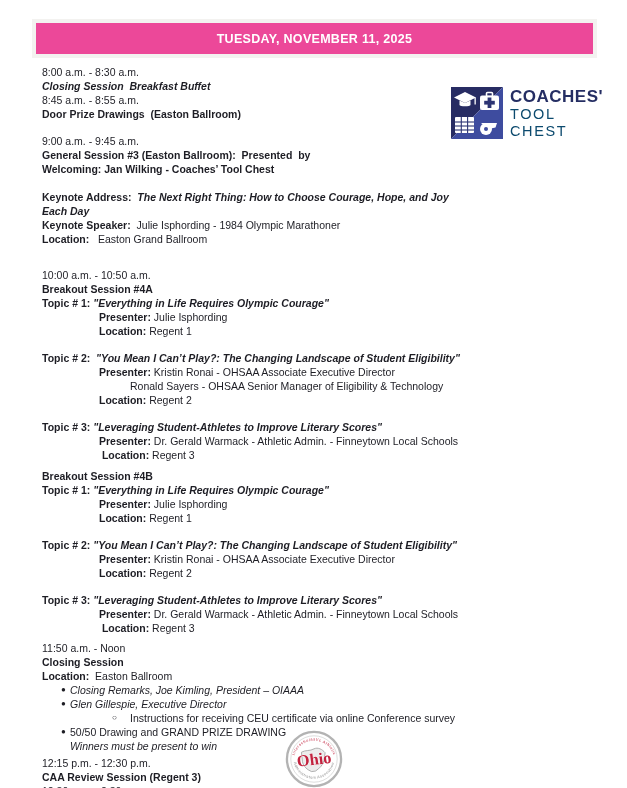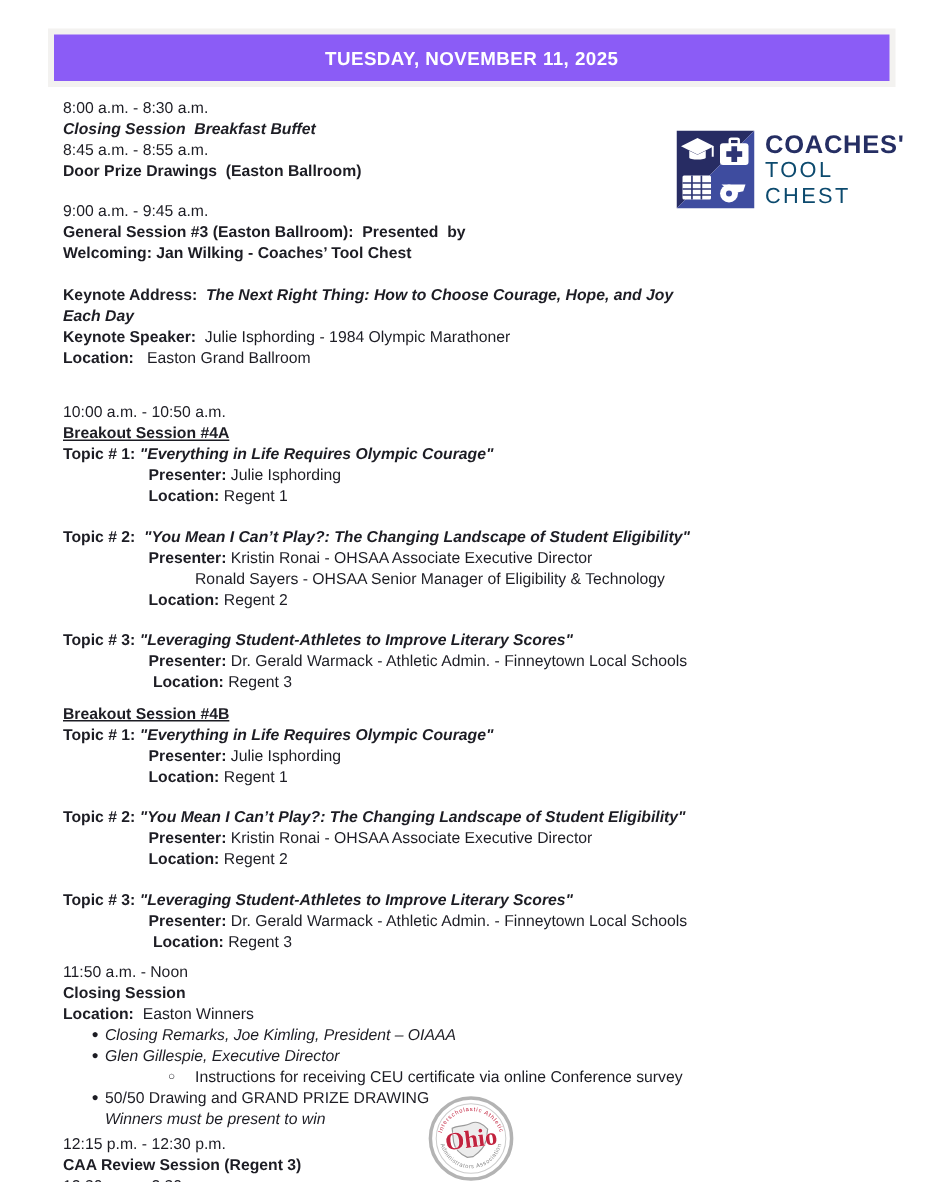--- a/index.html
+++ b/index.html
@@ -6,37 +6,37 @@
   html,body { background:#ffffff; }
   .page {
     position:relative; width:627px; height:788px; margin:0 auto;
     background:#ffffff; overflow:hidden;
     font-family:"Liberation Sans", sans-serif;
     font-size:10.5px; line-height:14px; color:#1d1d24;
   }
   
   .banner {
     position:absolute; left:36px; top:23px; width:557px; height:31px;
-    background:#8b5cf6; box-shadow:0 0 0 4px #f3f2f0;
+    background:#ec4899; box-shadow:0 0 0 4px #f3f2f0;
     display:flex; align-items:center; justify-content:center;
   }
   .banner span {
     color:#ffffff; font-weight:700; font-size:12.5px; letter-spacing:.3px;
   }
   
   .sched { position:absolute; left:0; top:65px; width:627px; }
   .row { display:flex; padding-left:42px;flex-direction:column; }
   .time { width:156px; flex:none; }
   .content { width:429px; flex:none; }
   .line { white-space:pre-wrap; }
   .nowrap { white-space:pre; }
   .b { font-weight:700; }
   .i { font-style:italic; }
   .bi { font-weight:700; font-style:italic; }
-  .u { text-decoration:underline; }
+  .u { }
   .ind1 { padding-left:57px; }
   .ind2 { padding-left:88px; }
   .gap13 { margin-top:13px; }
   .gap14 { margin-top:14px; }
   .gap22 { margin-top:22px; }
   .gap7  { margin-top:7px; }
   .gap6  { margin-top:6px; }
   .gap3  { margin-top:3px; }
   .keynote-para { width:420px; }
   
@@ -170,21 +170,21 @@
         <div class="line nowrap gap13"><span class="b">Topic # 3:</span><span class="bi"> "Leveraging Student-Athletes to Improve Literary Scores"</span></div>
         <div class="line ind1"><span class="b">Presenter:</span><span> Dr. Gerald Warmack - Athletic Admin. - Finneytown Local Schools</span></div>
         <div class="line ind1"><span class="b"> Location:</span><span> Regent 3</span></div>
       </div>
     </div>
 
     <div class="row gap6">
       <div class="time">11:50 a.m. - Noon</div>
       <div class="content">
         <div class="line b">Closing Session</div>
-        <div class="line"><span class="b">Location:</span><span>  Easton Winners</span></div>
+        <div class="line"><span class="b">Location:</span><span>  Easton Ballroom</span></div>
         <div class="bl">
             <span class="dot">●</span>
             <span class="txt i">Closing Remarks, Joe Kimling, President – OIAAA</span>
           </div>
         <div class="bl">
             <span class="dot">●</span>
             <span class="txt i">Glen Gillespie, Executive Director</span>
           </div>
         <div class="sbl">
             <span class="dot">○</span>

